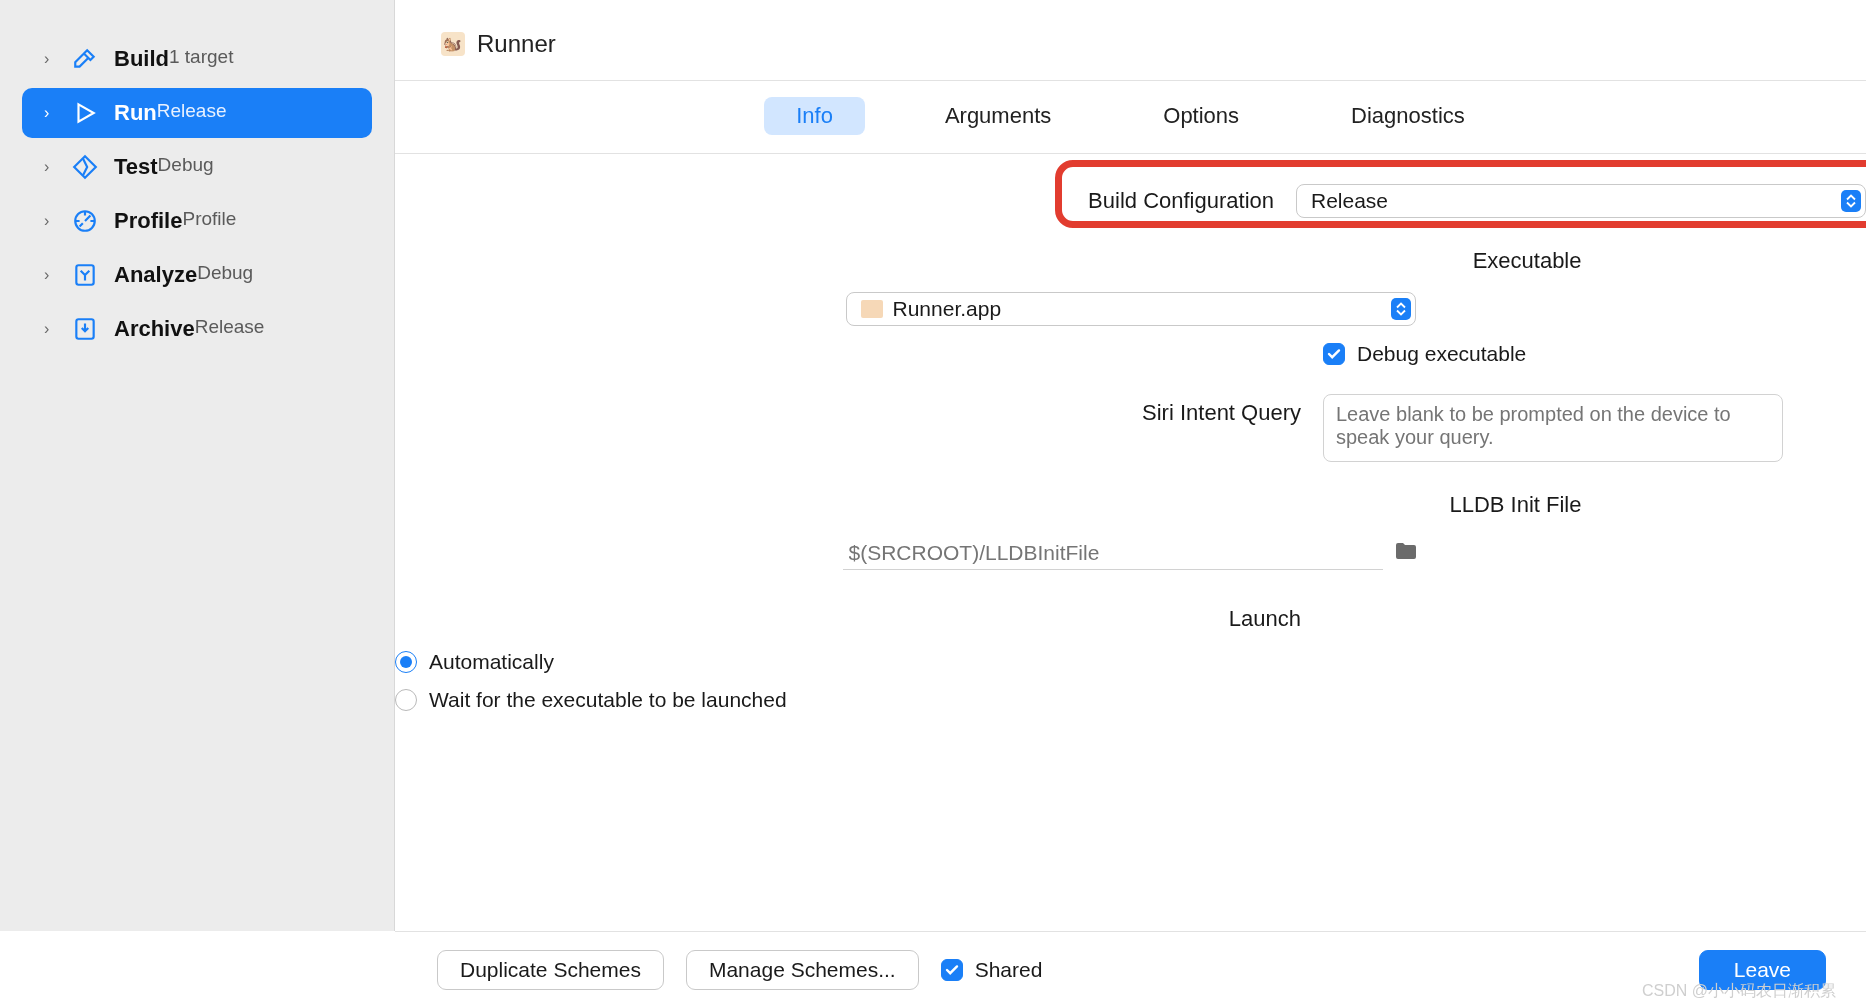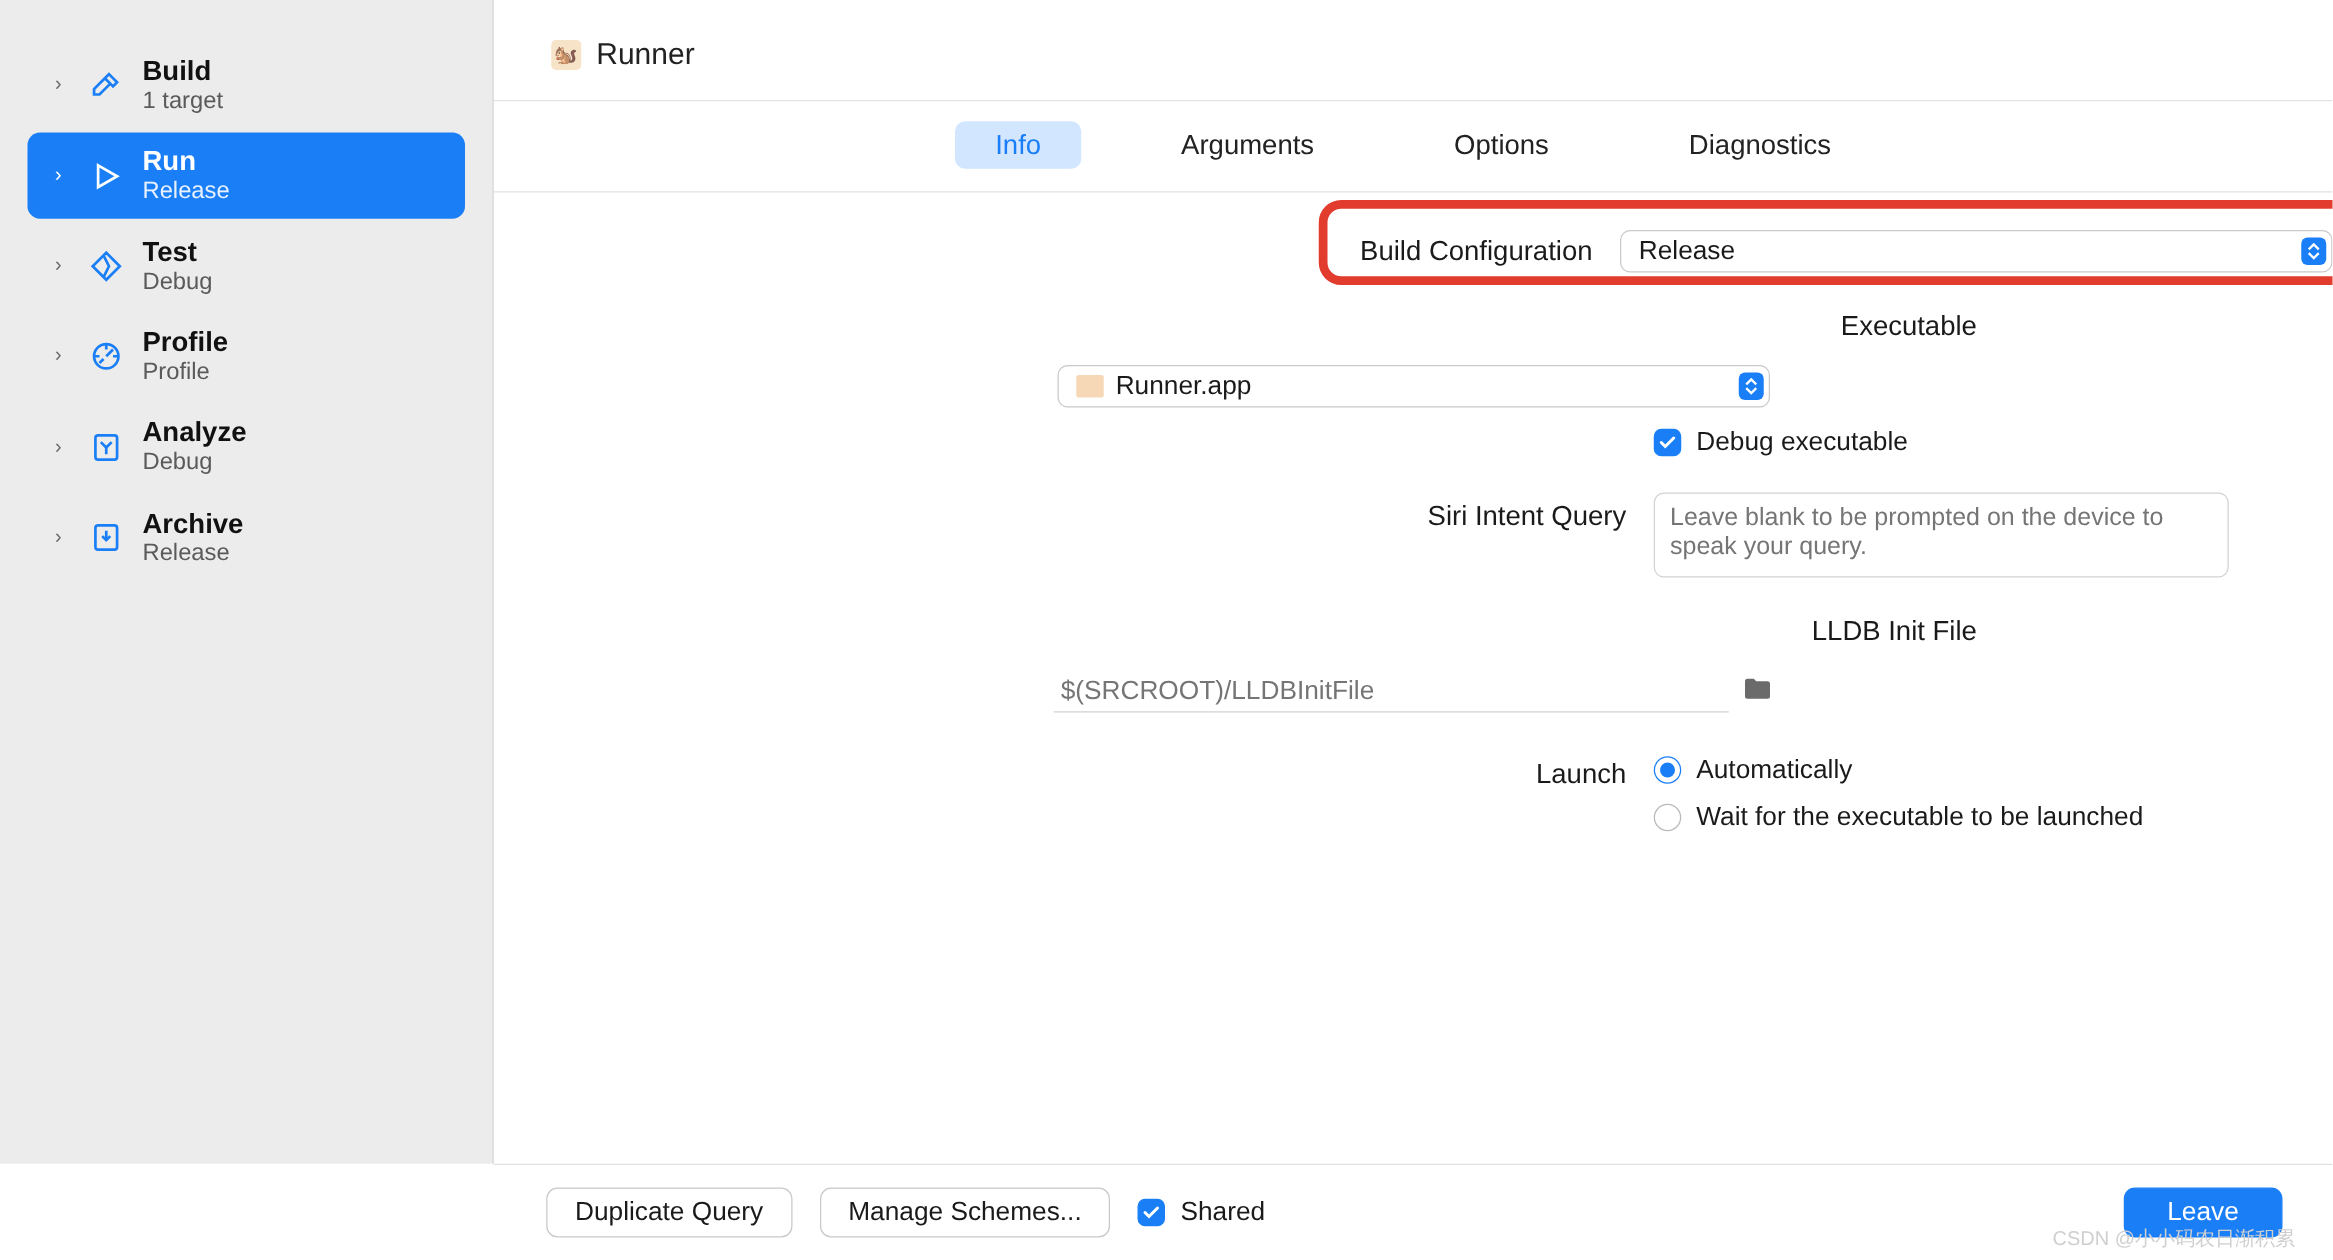--- a/index.html
+++ b/index.html
@@ -11,21 +11,21 @@
   .sidebar { width: 395px; background: #ececec; border-right: 1px solid #d8d8d8; padding-top: 30px; }
   .sidebar-item {
     display: flex; align-items: center; gap: 14px;
     padding: 10px 18px 10px 22px; border-radius: 10px; margin: 4px 22px 4px 22px;
     position: relative;
   }
   .sidebar-item.selected { background: #1a7ff7; color: #ffffff; }
   .sidebar-item .chev { width: 12px; color: #6a6a6a; font-size: 16px; }
   .sidebar-item.selected .chev { color: #ffffff; }
   .sidebar-item .icon-wrap { width: 30px; height: 30px; display: flex; align-items: center; justify-content: center; }
-  .sidebar-item .txt { display: flex; flex-direction: column; line-height: 1.18; }
+  .sidebar-item .txt { display: flex; flex-direction: row; line-height: 1.18; }
   .sidebar-item .title { font-size: 22px; font-weight: 600; color: #111; }
   .sidebar-item .sub   { font-size: 19px; color: #5a5a5a; }
   .sidebar-item.selected .title { color: #ffffff; }
   .sidebar-item.selected .sub   { color: #e8f1ff; }
 
   .main { flex: 1; display: flex; flex-direction: column; min-width: 0; }
   .titlebar { display: flex; align-items: center; gap: 12px; padding: 30px 0 22px 46px; border-bottom: 1px solid #e2e2e2; }
   .titlebar .app-icon { width: 24px; height: 24px; background: #f7e3c8; border-radius: 4px; display:flex; align-items:center; justify-content:center; font-size: 15px; }
   .titlebar .scheme-name { font-size: 24px; color: #222; }
 
@@ -266,21 +266,21 @@
         <div class="form-ctrl">
           <input class="textfield" placeholder="$(SRCROOT)/LLDBInitFile" style="">
           <span class="folder-btn">
             <svg viewBox="0 0 24 20" fill="#6b6b6b">
                 <path d="M2 4a2 2 0 012-2h5l2 2h9a2 2 0 012 2v10a2 2 0 01-2 2H4a2 2 0 01-2-2V4z"></path>
               </svg>
           </span>
         </div>
       </div>
 
-      <div class="form-row" style="align-items:flex-start; margin-top:18px;">
+      <div class="form-row" style="align-items:flex-start; margin-top:18px;flex-direction:column;">
         <div class="form-label" style="padding-top:2px;">Launch</div>
         <div class="form-ctrl">
           <div class="radio-col">
             <div class="radio-row">
               <div class="radio checked"></div>
               <span class="cb-label">Automatically</span>
             </div>
             <div class="radio-row">
               <div class="radio"></div>
               <span class="cb-label">Wait for the executable to be launched</span>
@@ -288,21 +288,21 @@
           </div>
         </div>
       </div>
 
     </div>
 
   </div>
 </div>
 
 <div class="footer">
-  <div class="btn">Duplicate Query</div>
+  <div class="btn">Duplicate Schemes</div>
   <div class="btn">Manage Schemes...</div>
   <div class="checkbox-row">
     <div class="checkbox checked">
       <svg viewBox="0 0 14 14">
           <path d="M2 7l3.2 3.2L12 3.4" fill="none" stroke="#fff" stroke-width="2.4" stroke-linecap="round"></path>
         </svg>
     </div>
     <span class="cb-label">Shared</span>
   </div>
   <div class="spacer"></div>

